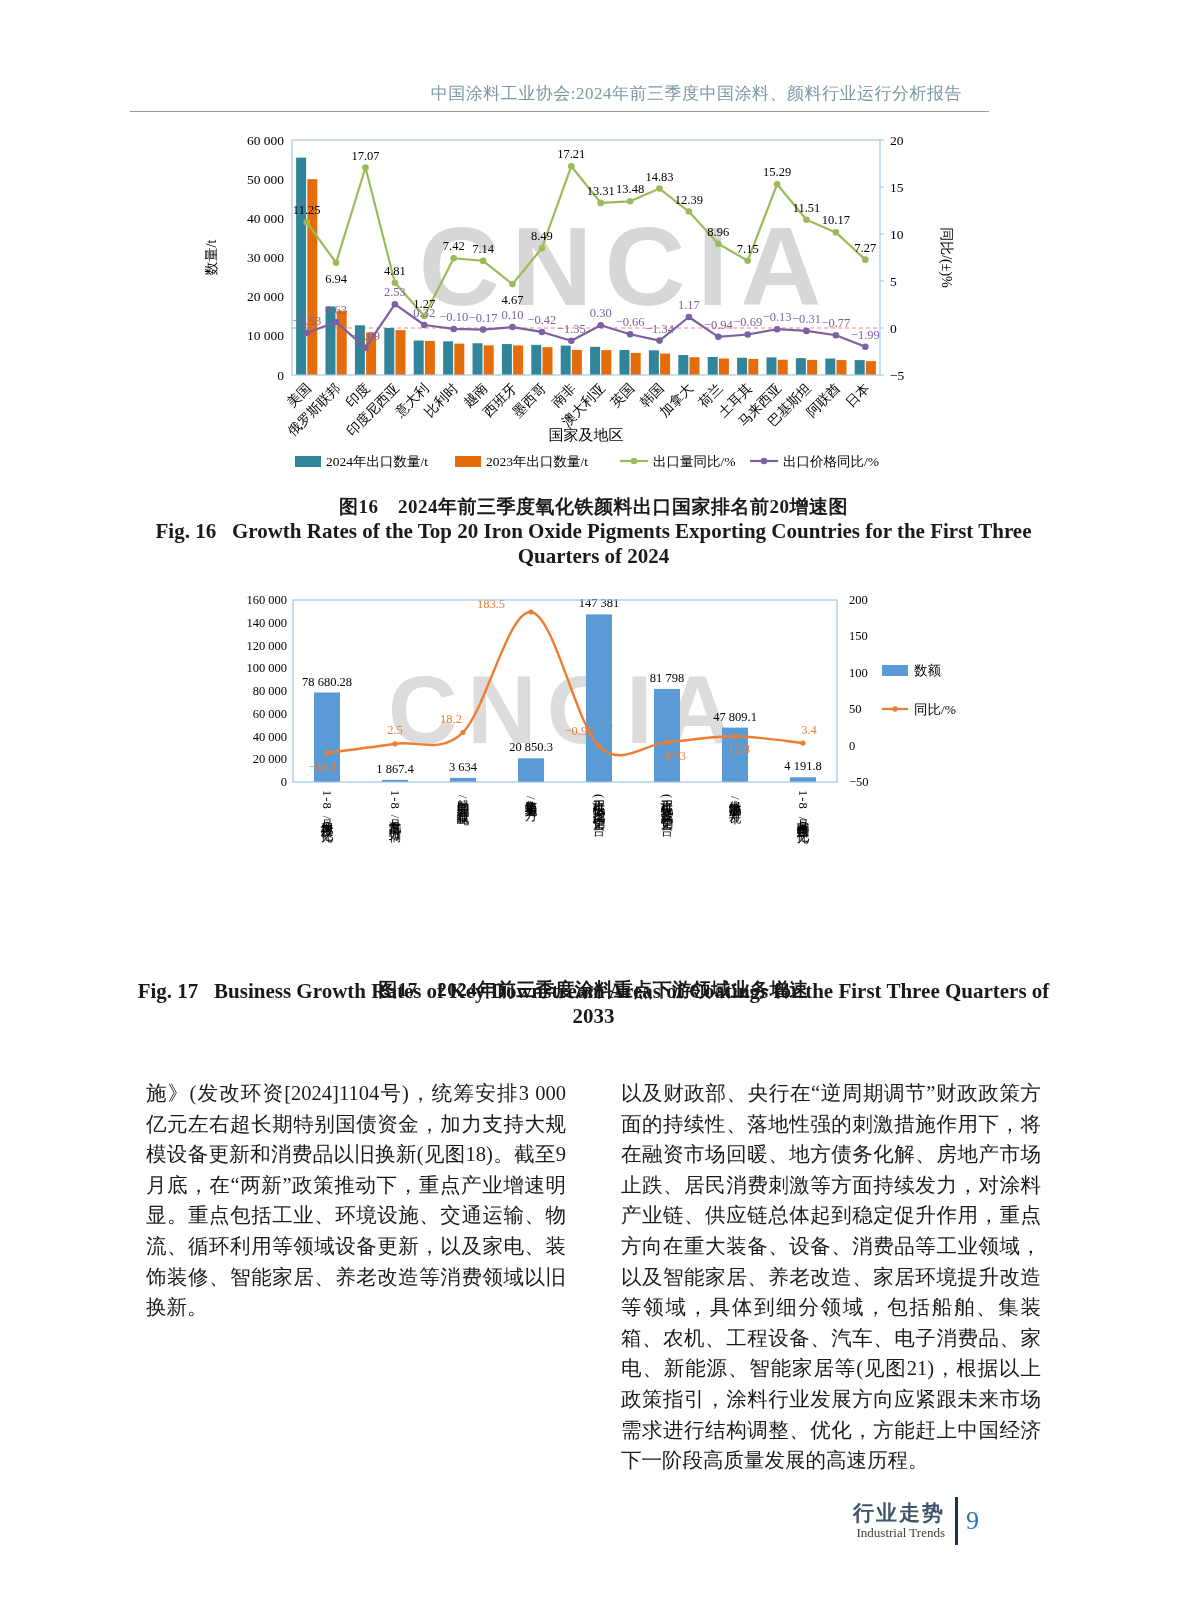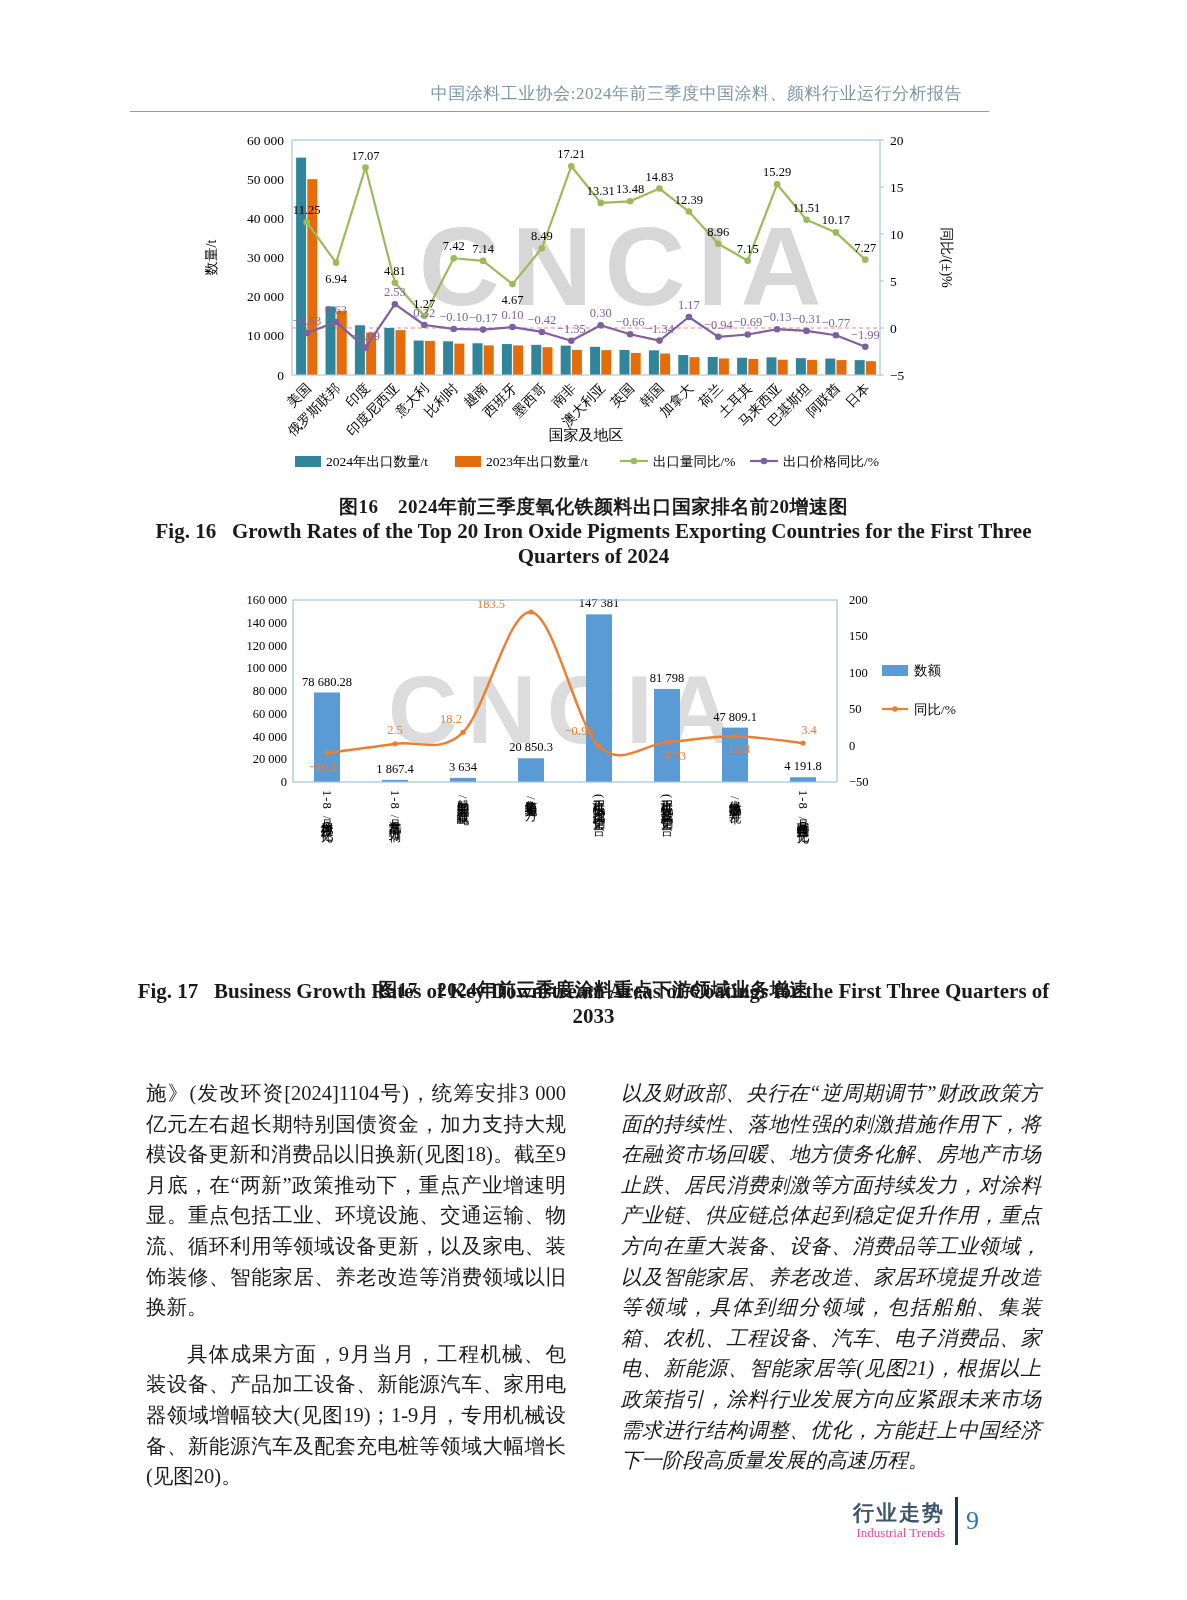--- a/index.html
+++ b/index.html
@@ -10,25 +10,25 @@
   .chartbox{position:absolute;}
   svg{display:block;font-family:"Liberation Serif","DejaVu Serif",serif;}
   .cap{position:absolute;left:130px;width:927px;text-align:center;font-weight:bold;}
   .cap-cn{font-size:19px;letter-spacing:.5px;text-align:center;}
   .cap-en{font-size:21px;white-space:pre-wrap;}
   .col{position:absolute;top:1062px;width:452px;font-size:20.5px;line-height:30.6px;
        text-align:justify;text-justify:inter-ideograph;}
   .col p{margin:16px;}
   .col p.ind{text-indent:2em;}
   #col-left{left:130px;}
-  #col-right{left:605px;font-style:italic;}
+  #col-right{left:605px;}
   .footer{position:absolute;top:1497px;right:140px;display:flex;align-items:center;margin-left:12px;}
   .f-txt{text-align:right;}
   .f-cn{font-size:21px;font-weight:bold;color:#3e5468;letter-spacing:2px;line-height:24px;}
-  .f-en{font-size:13px;color:#ec4899;line-height:16px;}
+  .f-en{font-size:13px;color:#404040;line-height:16px;}
   .f-bar{width:3px;height:48px;background:#17365d;margin:0 8px 0 10px;}
   .f-num{font-size:26px;color:#2e74b5;}
 </style>
 </head>
 <body>
 
 <div class="page">
 
   <div class="hdr">中国涂料工业协会:2024年前三季度中国涂料、颜料行业运行分析报告</div>
   <div class="hdr-rule"></div>
@@ -320,21 +320,20 @@
           <text x="724" y="131">同比/%</text>
         </g>
       </svg>
   </div>
 
   <div class="cap cap-cn" style="top:952px;margin-top:25px;">图17　2024年前三季度涂料重点下游领域业务增速</div>
   <div class="cap cap-en" style="top:979px;">Fig. 17   Business Growth Rates of Key Downstream Areas of Coatings for the First Three Quarters of 2033</div>
 
   <div class="col" id="col-left">
     <p>施》(发改环资[2024]1104号)，统筹安排3 000亿元左右超长期特别国债资金，加力支持大规模设备更新和消费品以旧换新(见图18)。截至9月底，在“两新”政策推动下，重点产业增速明显。重点包括工业、环境设施、交通运输、物流、循环利用等领域设备更新，以及家电、装饰装修、智能家居、养老改造等消费领域以旧换新。</p>
-    <p class="ind">具体成果方面，9月当月，工程机械、包装设备、产品加工设备、新能源汽车、家用电器领域增幅较大(见图19)；1-9月，专用机械设备、新能源汽车及配套充电桩等领域大幅增长(见图20)。</p>
   </div>
   <div class="col" id="col-right">
     <p>以及财政部、央行在“逆周期调节”财政政策方面的持续性、落地性强的刺激措施作用下，将在融资市场回暖、地方债务化解、房地产市场止跌、居民消费刺激等方面持续发力，对涂料产业链、供应链总体起到稳定促升作用，重点方向在重大装备、设备、消费品等工业领域，以及智能家居、养老改造、家居环境提升改造等领域，具体到细分领域，包括船舶、集装箱、农机、工程设备、汽车、电子消费品、家电、新能源、智能家居等(见图21)，根据以上政策指引，涂料行业发展方向应紧跟未来市场需求进行结构调整、优化，方能赶上中国经济下一阶段高质量发展的高速历程。</p>
   </div>
 
   <div class="footer">
     <div class="f-txt">
       <div class="f-cn">行业走势</div>
       <div class="f-en">Industrial Trends</div>
     </div>

